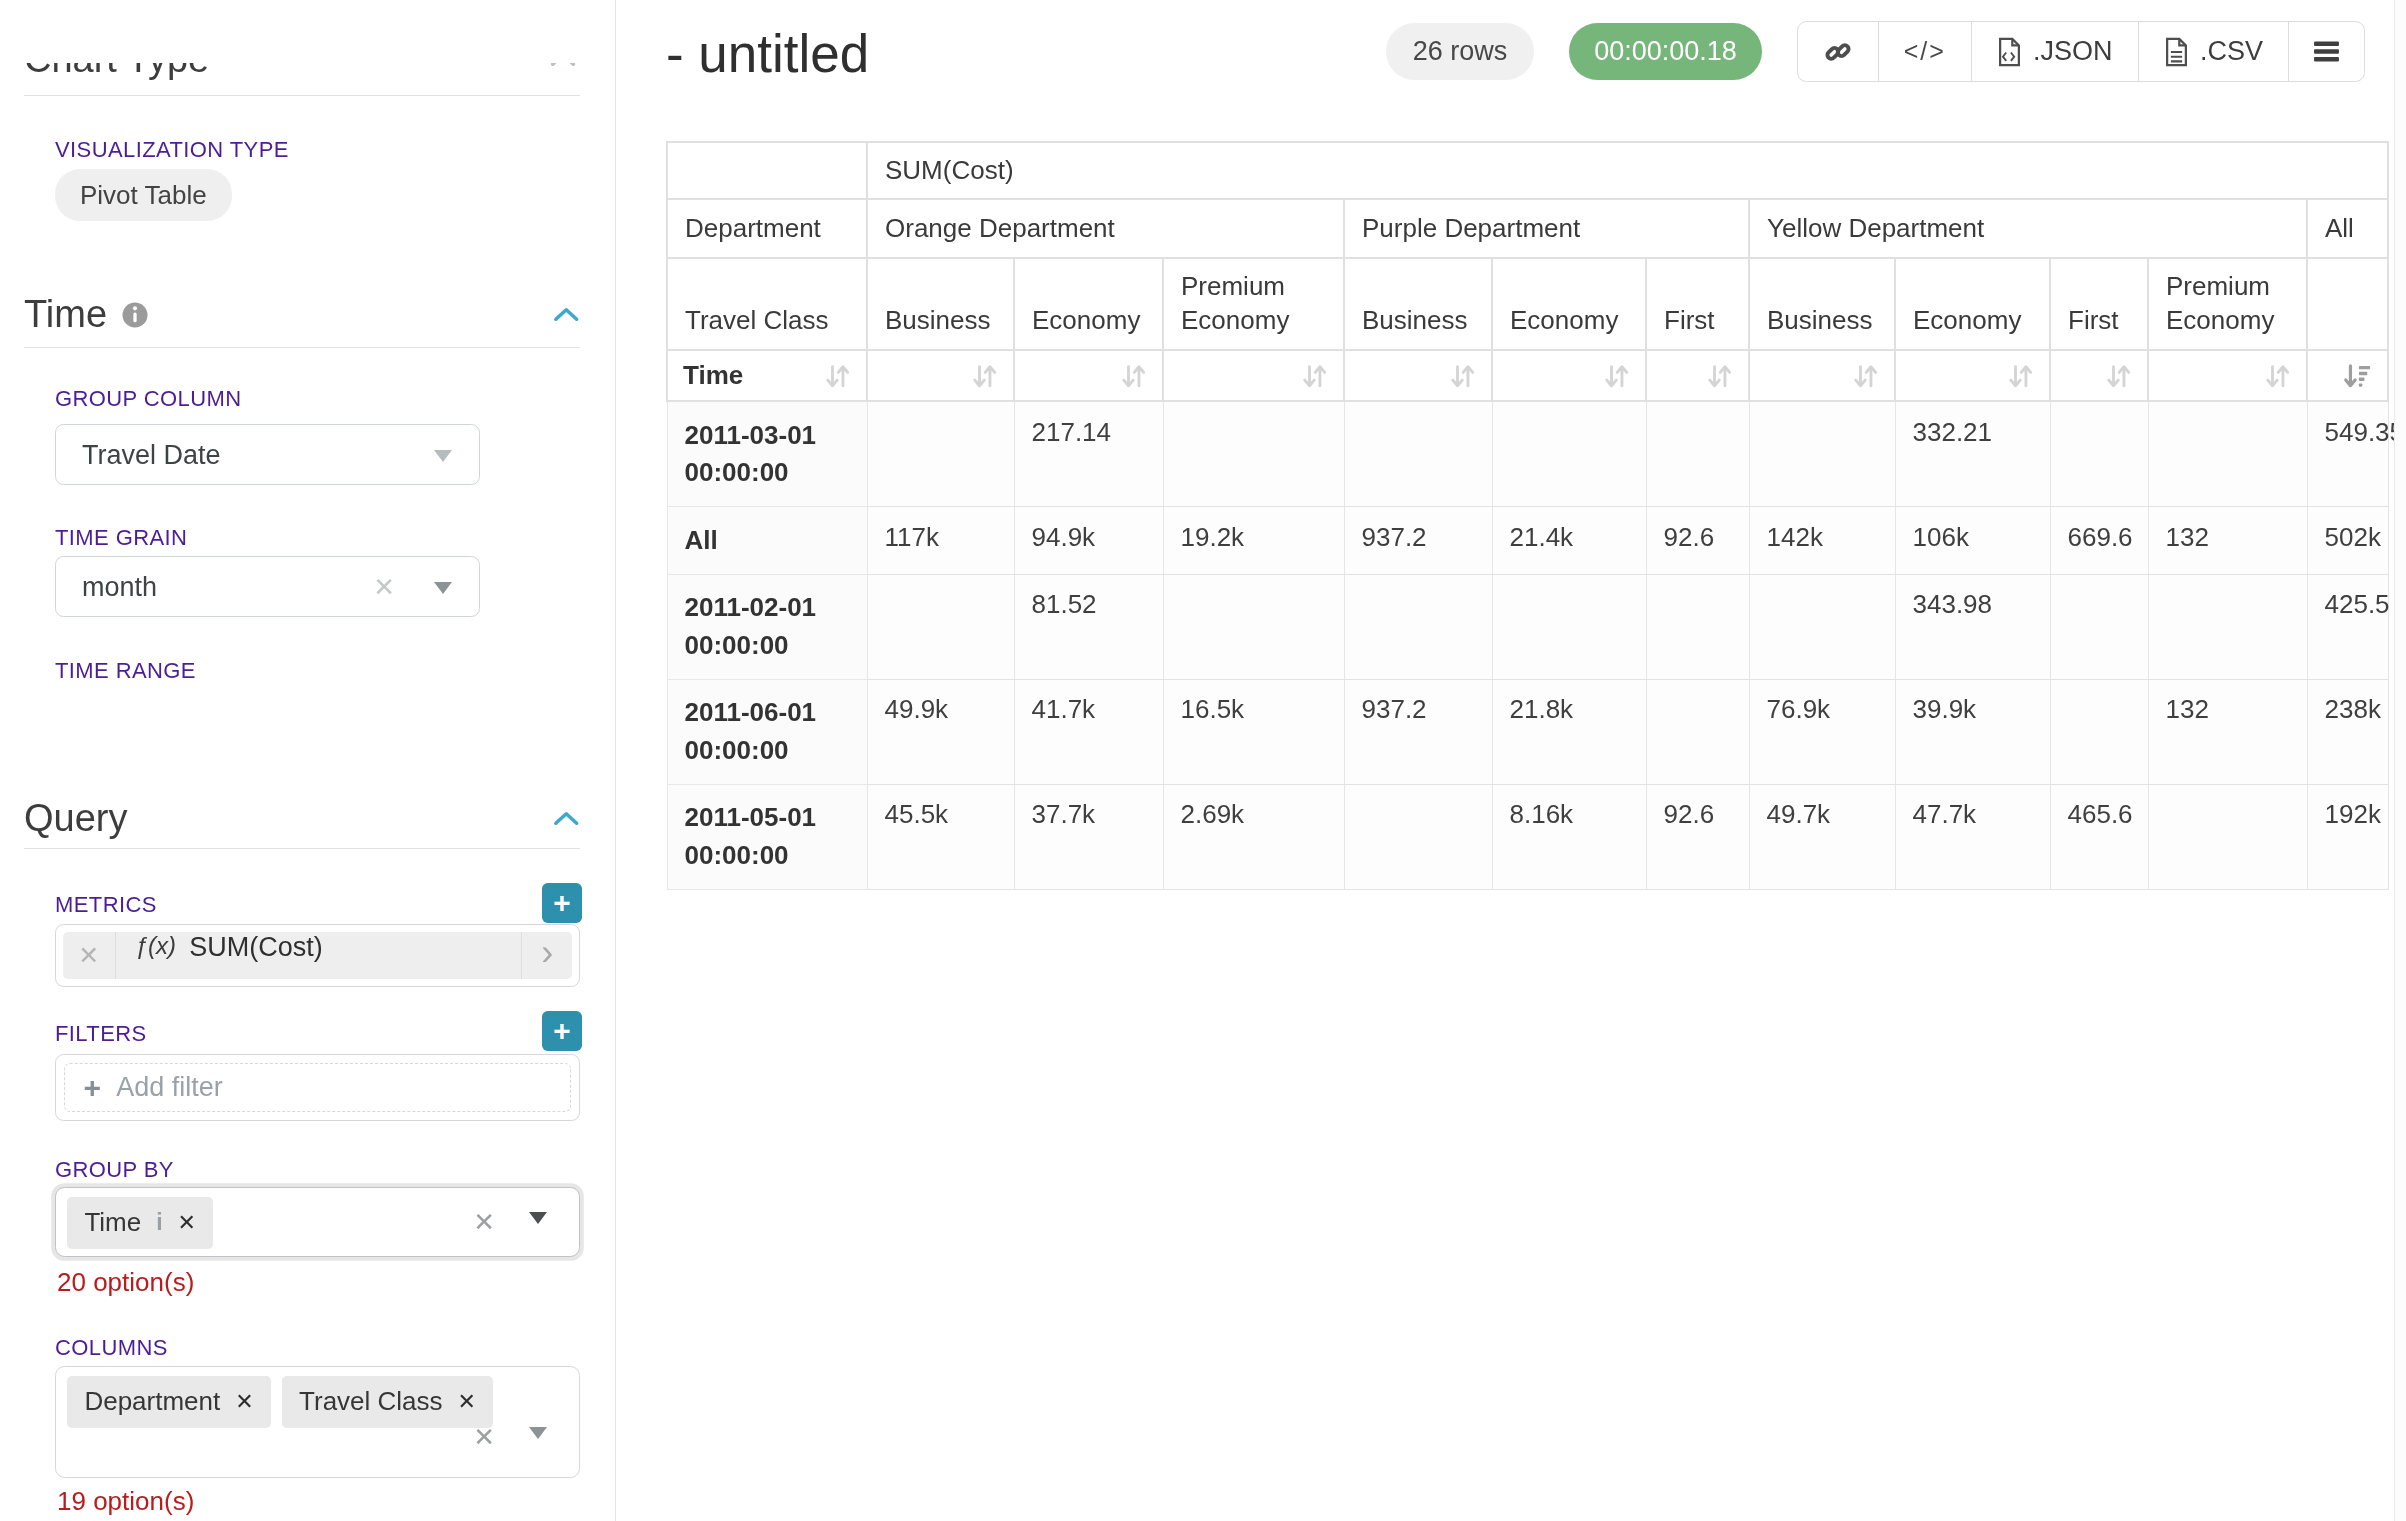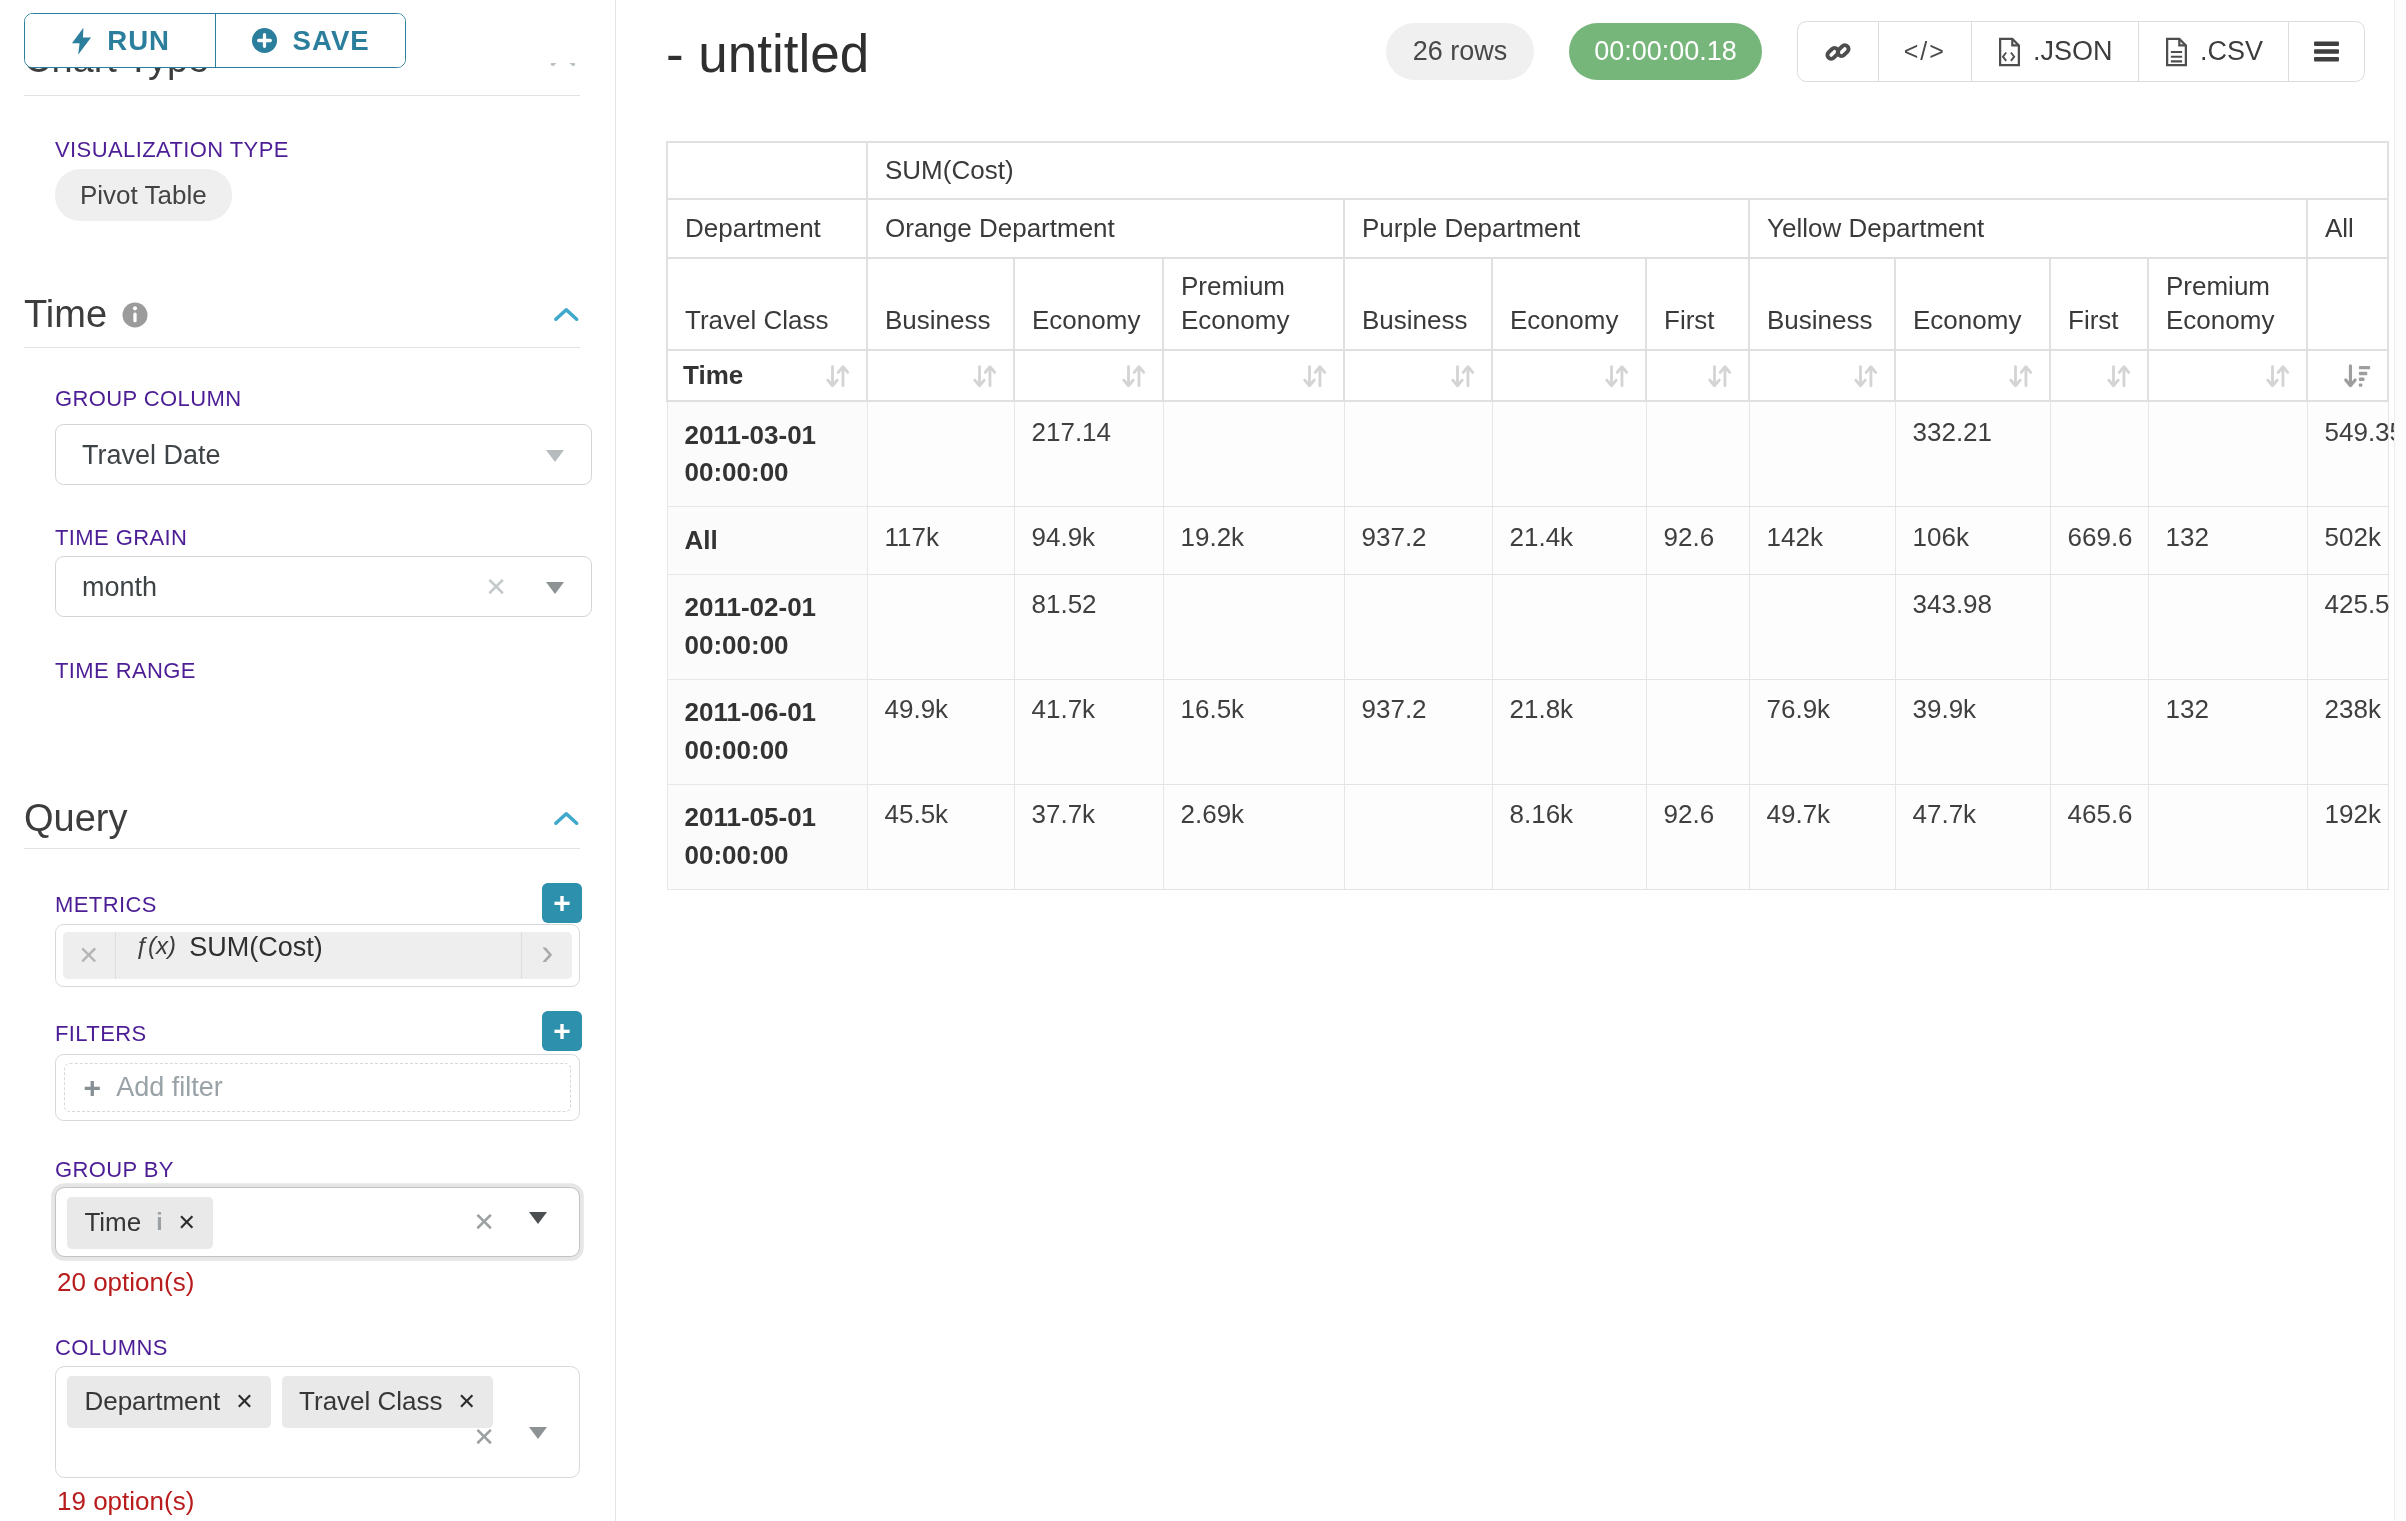--- a/index.html
+++ b/index.html
@@ -20,21 +20,21 @@
 
   .ctl-label { position:absolute; left:55px; font-size:22px; letter-spacing:0.4px; color:#4c1d95; }
   .hint { position:absolute; left:57px; font-size:26px; color:#b91c1c; }
 
   .section-head { position:absolute; left:24px; width:556px; display:flex; align-items:center; justify-content:space-between; }
   .section-title-wrap { display:flex; align-items:center; gap:15px; }
   .section-title { font-size:38px; color:#3d3d3d; }
 
   .pill-plain { position:absolute; background:#efefef; border-radius:25px; padding:10.5px 25px; font-size:26px; color:#434343; display:inline-block; }
 
-  .select { position:absolute; left:55px; width:537px; height:61px; border:1px solid #d0d5d7; border-radius:8.6px; background:#fff; }
+  .select { position:absolute; left:55px; width:425px; height:61px; border:1px solid #d0d5d7; border-radius:8.6px; background:#fff; }
   .select .val { position:absolute; left:26px; top:50%; transform:translateY(-50%); font-size:27px; color:#3e4346; }
   .caret { position:absolute; right:27px; top:50%; margin-top:-4.8px; width:0; height:0; border-left:9.5px solid transparent; border-right:9.5px solid transparent; border-top:12.4px solid #b6bcbe; }
   .caret.dark { border-top-color:#4c4f51; }
   .caret.mid { border-top-color:#8d9295; }
   .clear-x { position:absolute; right:84px; top:50%; transform:translateY(-50%); font-size:26px; color:#c3c8ca; }
 
   .add-btn { position:absolute; left:542px; width:40px; height:40px; background:#2d91ae; border-radius:5.7px; color:#fff; display:flex; align-items:center; justify-content:center; font-size:30px; font-weight:700; line-height:1; cursor:pointer; z-index:2; }
 
   .metric-box { position:absolute; left:55px; top:924px; width:525px; height:63px; border:1px solid #d5d8da; border-radius:8.6px; background:#fff; padding:6.7px; }
   .metric-pill { display:flex; align-items:stretch; height:100%; background:#eeeeee; border-radius:4.8px; overflow:hidden; }
@@ -97,35 +97,20 @@
 
 <div class="left-panel">
 
   <div class="chart-type-heading">Chart Type</div>
   <svg class="clipped-chevron" width="30" height="19" viewBox="0 0 32 20" fill="none" stroke="#b9c2c6" stroke-width="4" stroke-linecap="round" stroke-linejoin="round">
       <path d="M5 16 L16 5 L27 16"></path>
     </svg>
 
   <div class="sticky-mask"></div>
 
-  <div class="btn-group">
-    <div class="btn">
-      <svg width="23" height="28.5" viewBox="0 0 24 28" fill="#2b7f9d">
-          <path d="M14 0 L2 16 h8 L8.5 28 L22 10 h-8.5 z"></path>
-        </svg>
-      <span>RUN</span>
-    </div>
-    <div class="btn">
-      <svg width="27" height="27" viewBox="0 0 28 28">
-          <circle cx="14" cy="14" r="13" fill="#2b7f9d"></circle>
-          <path d="M14 8 v12 M8 14 h12" stroke="#fff" stroke-width="3.4" stroke-linecap="round"></path>
-        </svg>
-      <span>SAVE</span>
-    </div>
-  </div>
 
   <div class="panel-divider" style="top:95px"></div>
 
   <div class="ctl-label" style="top:137px">VISUALIZATION TYPE</div>
   <div class="pill-plain" style="top:169px; left:55px">Pivot Table</div>
 
   <div class="section-head" style="top:293px">
     <span class="section-title-wrap">
       <span class="section-title">Time</span>
       <svg width="26" height="26" viewBox="0 0 27 27">

